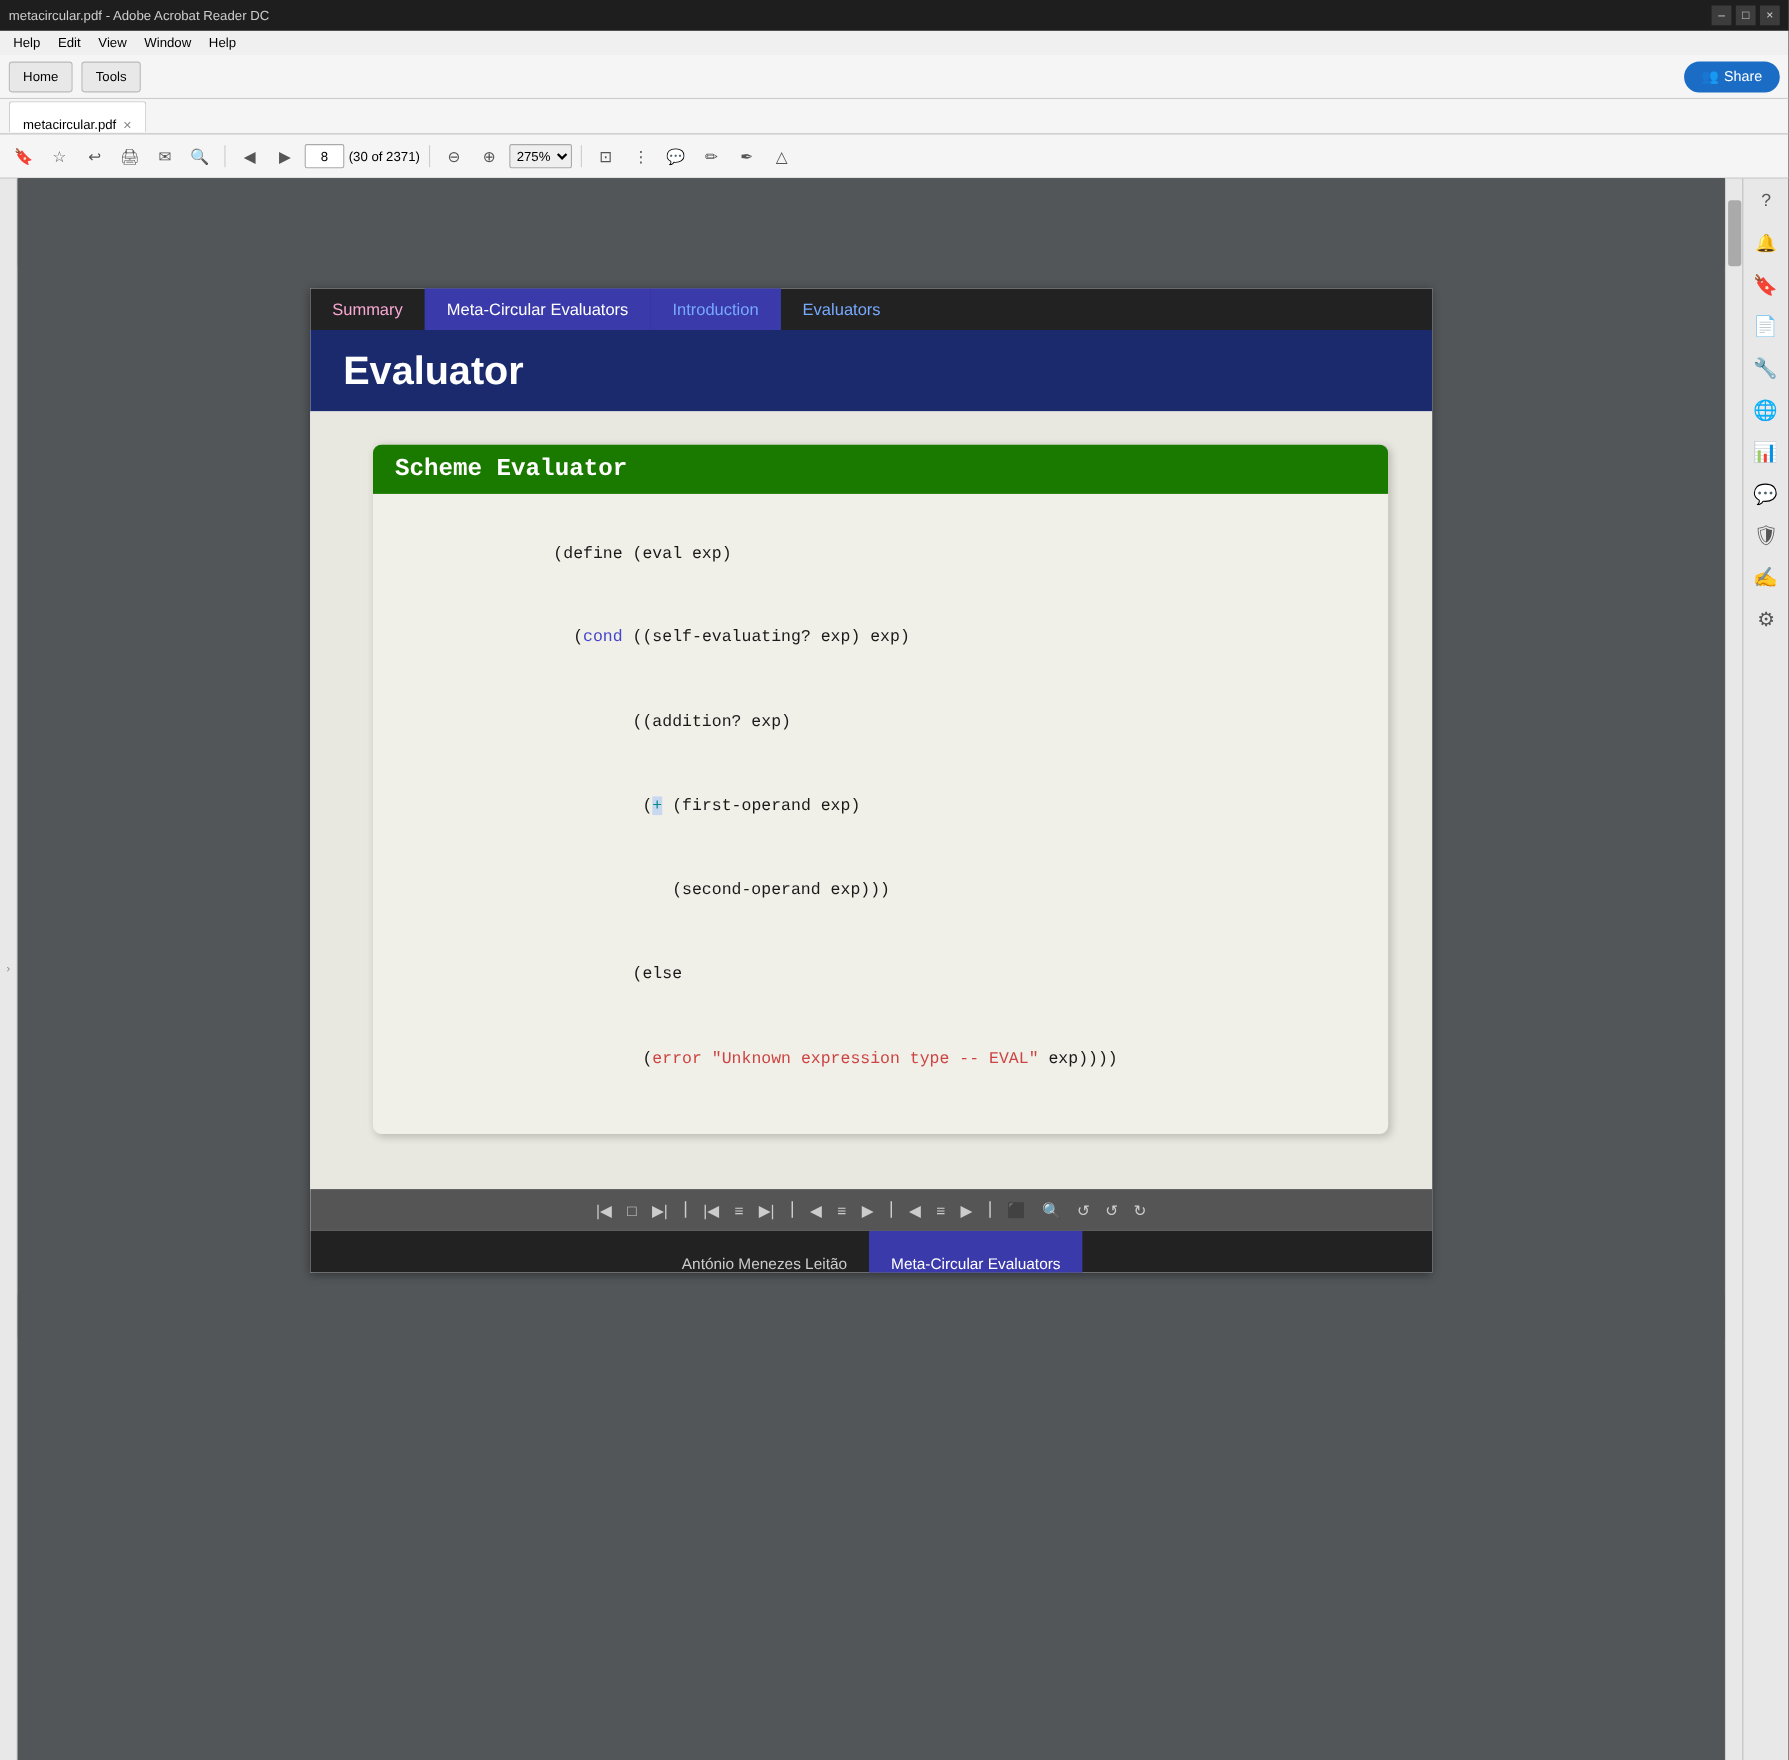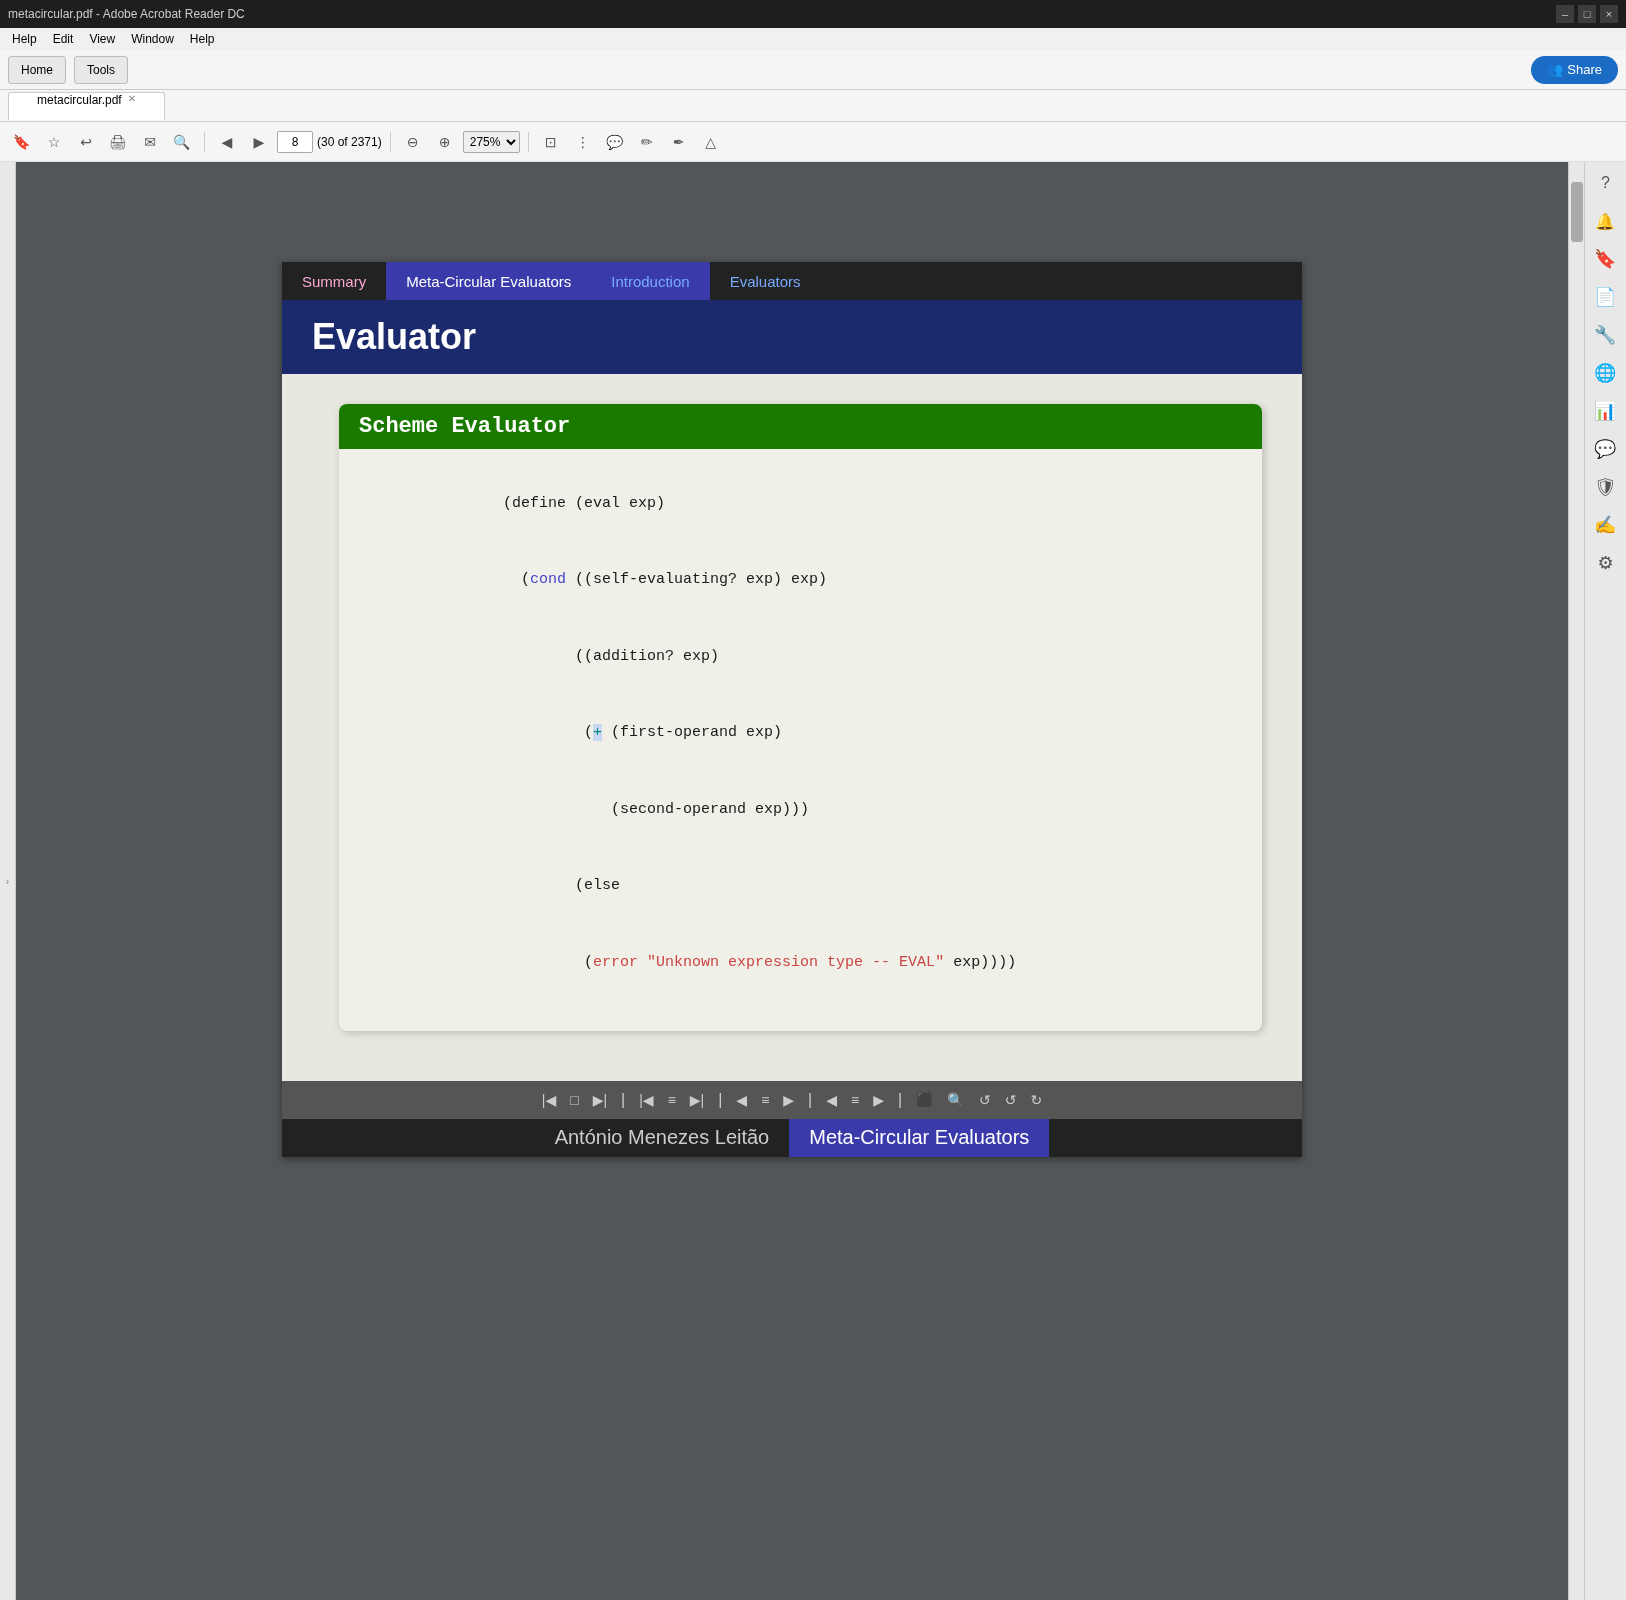--- a/index.html
+++ b/index.html
@@ -86,24 +86,24 @@
     
     .tab-bar {
       background: #f5f5f5;
       height: 32px;
       display: flex;
       align-items: center;
       padding: 0 8px;
       border-bottom: 1px solid #ccc;
     }
     .tab {
-      padding: 0 28px;
+      padding: 0 12px;
       height: 28px;
       display: flex;
-      align-items: flex-start;
+      align-items: flex-end;
       font-size: 12px;
       background: #fff;
       border: 1px solid #ccc;
       border-bottom: none;
       border-radius: 3px 3px 0 0;
       cursor: pointer;
       gap: 6px;
     }
     .tab-close {
       font-size: 10px;
@@ -321,22 +321,22 @@
       display: flex;
       align-items: center;
       justify-content: center;
       gap: 0;
       margin-top: 0;
     }
     .bottom-nav-item {
       padding: 0 20px;
       height: 100%;
       display: flex;
-      align-items: center;
-      font-size: 20px;
+      align-items: flex-end;
+      font-size: 14px;
       color: #ccc;
     }
     .bottom-nav-item.active {
       background: #3a3aaa;
       color: white;
     }
 
     
     .pres-controls {
       height: 38px;

